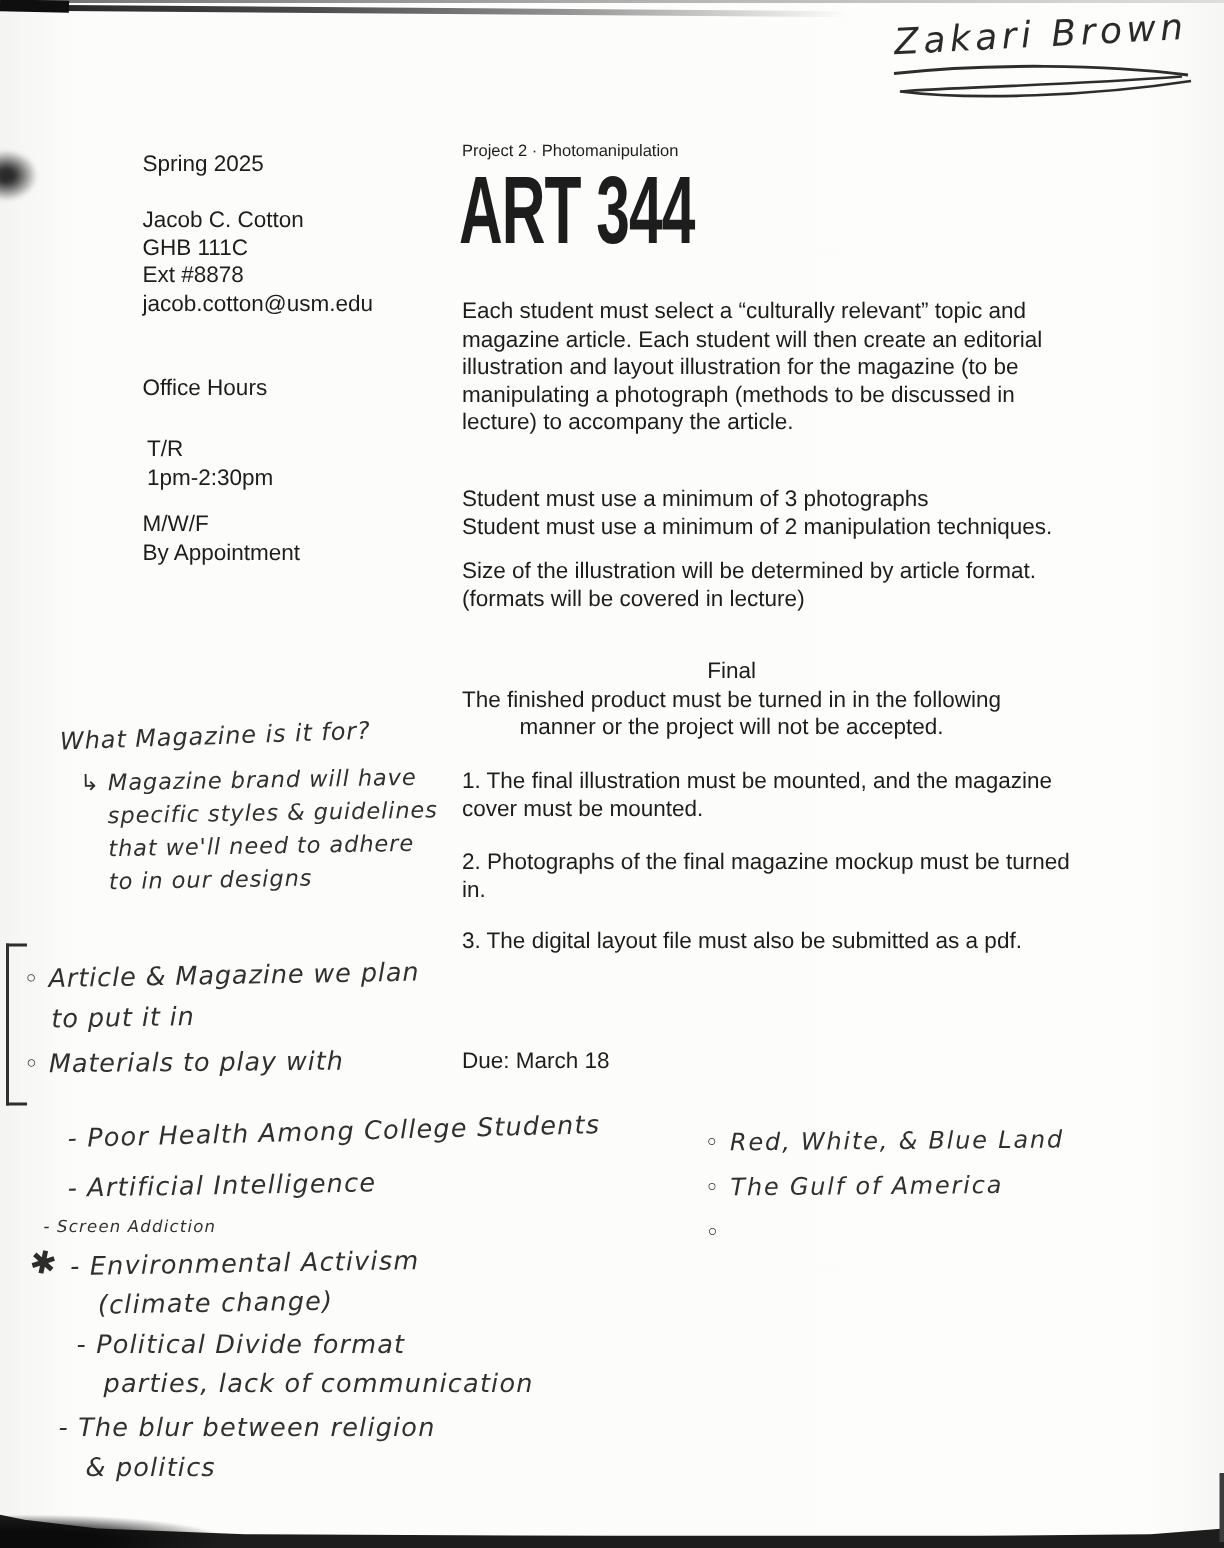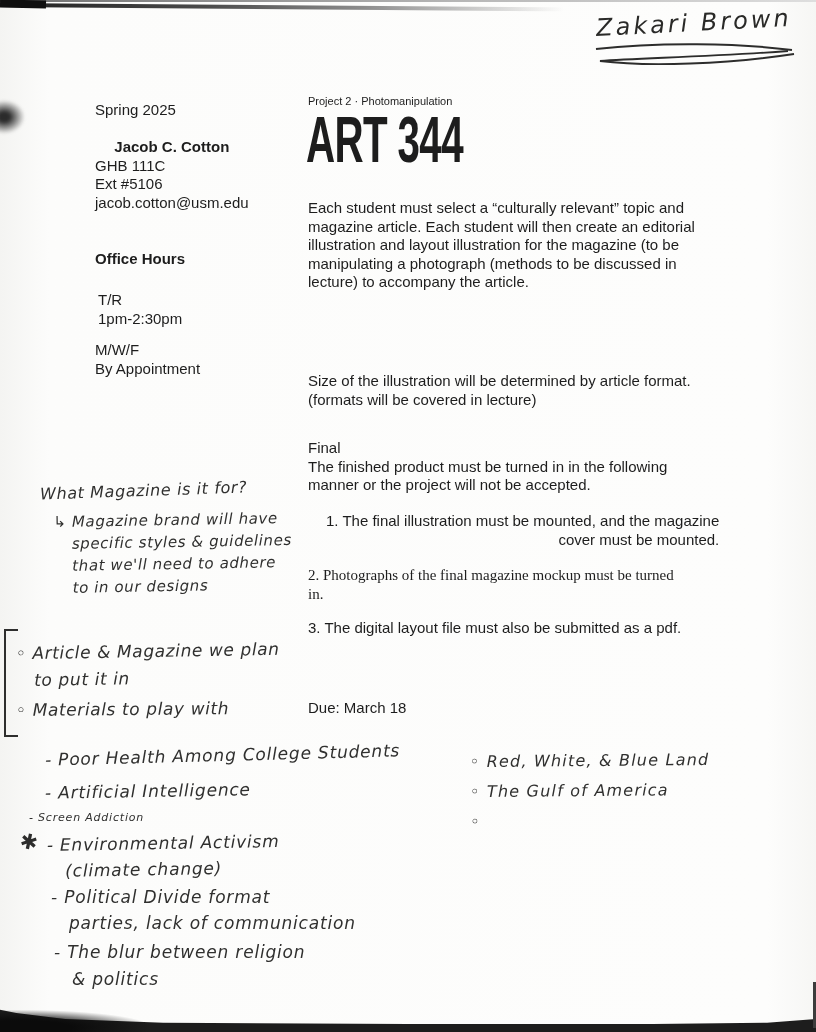--- a/index.html
+++ b/index.html
@@ -4,21 +4,21 @@
 <style>
   html,body { margin:0; padding:0; background:#e8e8e8; }
   .page {
     position:relative; width:816px; height:1032px; overflow:hidden;
     background:linear-gradient(90deg,#f4f4f2 0%, #fcfcfb 6%, #fdfdfc 94%, #f6f6f4 100%);
     font-family:"Liberation Sans", sans-serif; color:#1d1d1d;
   }
   .abs { position:absolute; }
   .printed { font-size:15px; line-height:18.5px; }
   .printed div, .printed span { white-space:nowrap; }
-  .bold { font-weight:bold;text-align:center; }
+  .bold { font-weight:normal; }
   .eyebrow { font-size:11px; }
   .course-title {
     font-size:64px; font-weight:bold; line-height:1; letter-spacing:-1px;
     transform:scaleX(0.63); transform-origin:left top; white-space:nowrap;
   }
   
   .hw {
     font-family:"DejaVu Sans", sans-serif; font-style:italic; color:#30302f;
     white-space:nowrap; line-height:22px; letter-spacing:0.6px;
   }
@@ -65,21 +65,21 @@
     <path d="M206 14 C 140 24, 60 27, 12 21 C 50 18, 120 17, 200 11" stroke="#2d2d2c" stroke-width="1.8" fill="none"></path>
   </svg>
 
   <div class="abs printed" style="left:95px; top:101px;">
     <span>Spring 2025</span>
   </div>
 
   <div class="abs printed" style="left:95px; top:138px;">
     <div class="bold">Jacob C. Cotton</div>
     <div>GHB 111C</div>
-    <div>Ext #5106</div>
+    <div>Ext #8878</div>
     <div>jacob.cotton@usm.edu</div>
   </div>
 
   <div class="abs printed bold" style="left:95px; top:250px;">
     <span>Office Hours</span>
   </div>
 
   <div class="abs printed" style="left:98px; top:291px;">
     <div>T/R</div>
     <div>1pm-2:30pm</div>
@@ -99,40 +99,44 @@
   </div>
 
   <div class="abs printed" style="left:308px; top:199px;">
       <div>Each student must select a “culturally relevant” topic and</div>
       <div>magazine article. Each student will then create an editorial</div>
       <div>illustration and layout illustration for the magazine (to be</div>
       <div>manipulating a photograph (methods to be discussed in</div>
       <div>lecture) to accompany the article.</div>
     </div>
 
+  <div class="abs printed" style="left:308px; top:324px;">
+      <div>Student must use a minimum of 3 photographs</div>
+      <div>Student must use a minimum of 2 manipulation techniques.</div>
+    </div>
 
   <div class="abs printed" style="left:308px; top:372px;">
       <div>Size of the illustration will be determined by article format.</div>
       <div>(formats will be covered in lecture)</div>
     </div>
 
-  <div class="abs printed" style="left:308px; top:439px;">
+  <div class="abs printed" style="left:308px; top:439px;text-align:center;">
     <div>Final</div>
     <div>
         <div>The finished product must be turned in in the following</div>
         <div>manner or the project will not be accepted.</div>
       </div>
   </div>
 
-  <div class="abs printed" style="left:326px; top:512px;text-align:right;">
+  <div class="abs printed" style="left:308px; top:512px;">
       <div>1. The final illustration must be mounted, and the magazine</div>
       <div>cover must be mounted.</div>
     </div>
 
-  <div class="abs printed" style="left:308px; top:566px;font-family:Liberation Serif, serif;">
+  <div class="abs printed" style="left:308px; top:566px;">
       <div>2. Photographs of the final magazine mockup must be turned</div>
       <div>in.</div>
     </div>
 
   <div class="abs printed" style="left:308px; top:619px;">
       <div>3. The digital layout file must also be submitted as a pdf.</div>
     </div>
 
   <div class="abs printed" style="left:308px; top:699px;">
     <span>Due: March 18</span>
@@ -170,21 +174,21 @@
     <span>✱</span>
   </div>
   <div class="abs hw indent-sub" style="left:47px; top:830px; font-size:17px; line-height:26px; letter-spacing:0.8px; transform:rotate(-1deg);">
       <div>- Environmental Activism</div>
       <div>(climate change)</div>
     </div>
   <div class="abs hw indent-sub" style="left:51px; top:884px; font-size:17px; line-height:26px; letter-spacing:0.8px;">
       <div>- Political Divide format</div>
       <div>parties, lack of communication</div>
     </div>
-  <div class="abs hw indent-sub" style="left:54px; top:939px; font-size:17px; line-height:27px; letter-spacing:0.8px;">
+  <div class="abs hw indent-sub" style="left:39px; top:939px; font-size:17px; line-height:27px; letter-spacing:0.8px;">
       <div>- The blur between religion</div>
       <div>&amp; politics</div>
     </div>
 
   <div class="abs hw" style="left:470px; top:746px; font-size:16px; line-height:30px; letter-spacing:1.2px; transform:rotate(-0.5deg);">
       <div>◦ Red, White, &amp; Blue Land</div>
       <div>◦ The Gulf of America</div>
       <div>◦</div>
     </div>
 

